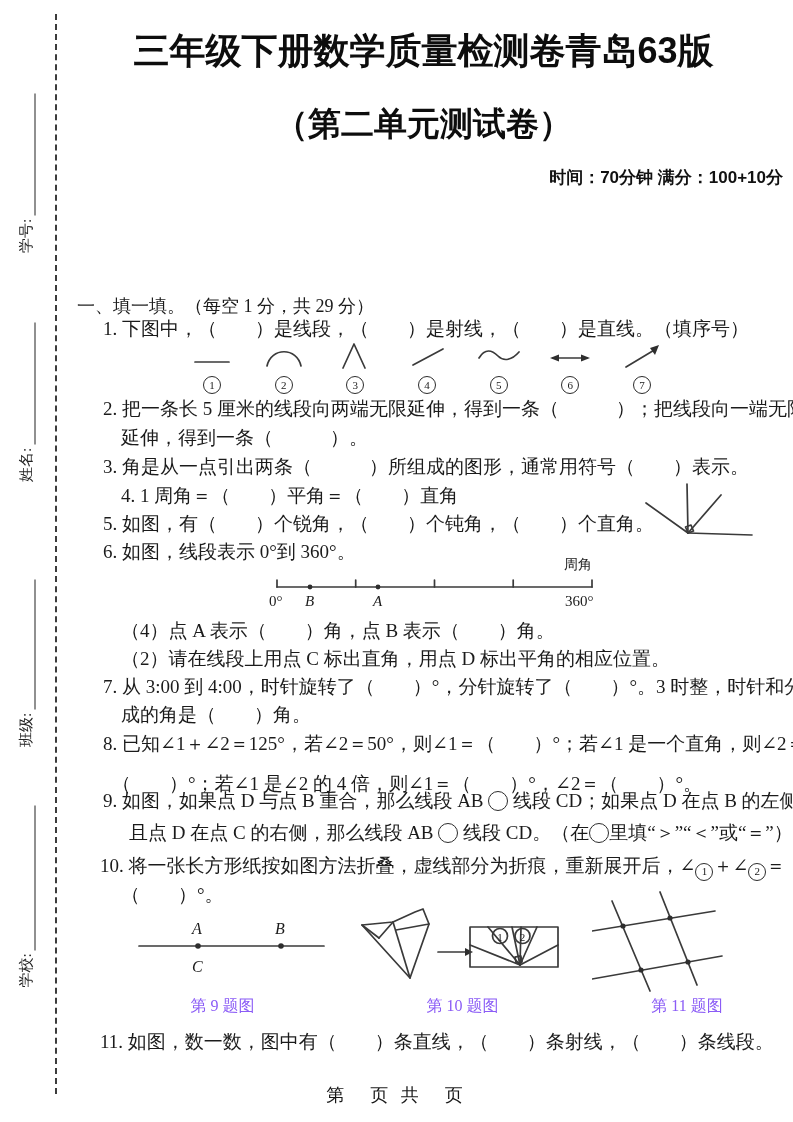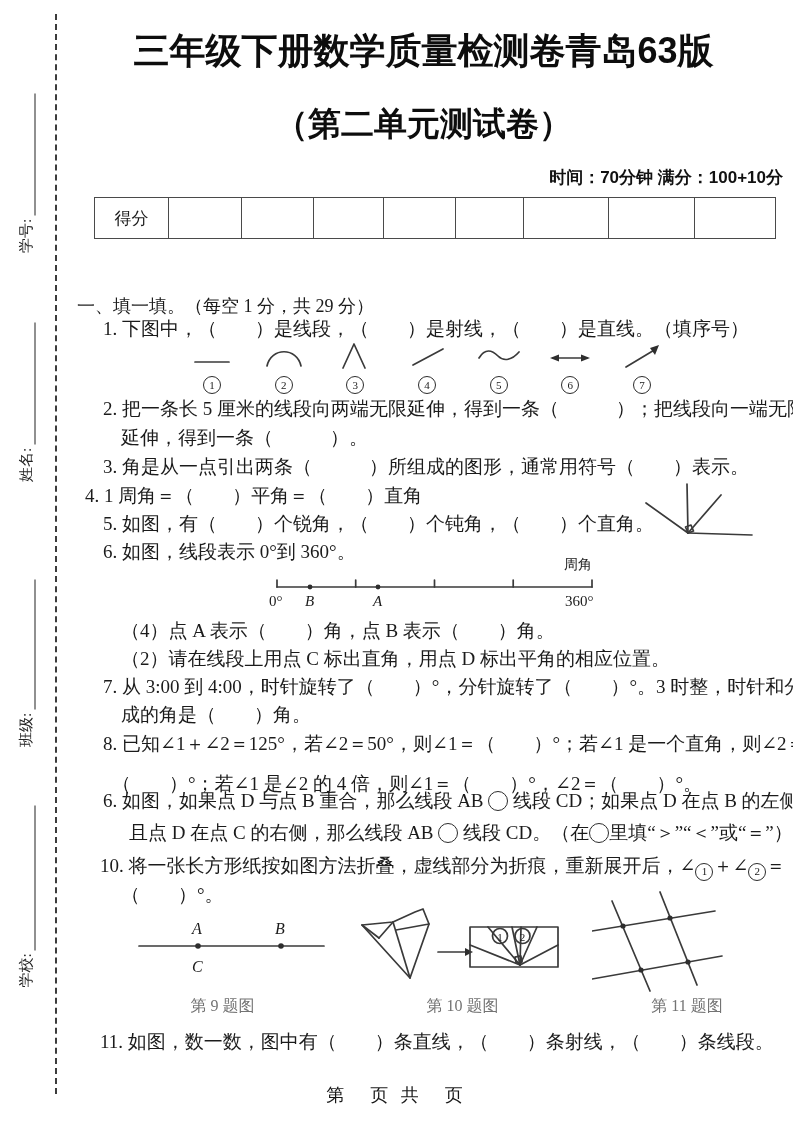--- a/index.html
+++ b/index.html
@@ -43,21 +43,21 @@
   }
   
   .fig-strip{position:absolute;left:188px;top:341px;width:478px;display:flex;justify-content:space-between;}
   .fig-item{display:flex;flex-direction:column;align-items:center;gap:5px;}
   svg.lineart{display:block;}
   svg.lineart line, svg.lineart path, svg.lineart polyline, svg.lineart polygon.open, svg.lineart rect, svg.lineart circle.open{
     stroke:#3a3a3a;stroke-width:1.7;fill:none;stroke-linecap:round;stroke-linejoin:round;
   }
   svg.lineart .fill{fill:#2e2e2e;stroke:none;}
   svg.lineart text{fill:#1b1b1b;}
-  .caption{position:absolute;font-size:16px;text-align:center;color:#737373;}
+  .caption{position:absolute;font-size:16px;text-align:center;color:#8b5cf6;}
   .footer{position:absolute;left:30px;right:30px;top:1083px;text-align:center;font-size:18px;letter-spacing:4px;color:#161616;}
 </style>
 </head>
 <body>
 
 <div class="fold-line"></div>
 
 <div class="side-field" style="left:-69px;top:164px;width:190px;">
   <span>学号:</span>
   <span class="write-line" style="width:122px;"></span>
@@ -85,31 +85,20 @@
       <col style="width:73px">
       <col style="width:72px">
       <col style="width:70px">
     <col style="width:72px">
       <col style="width:68px">
       <col style="width:85px">
       <col style="width:86px">
       <col style="width:81px">
   </colgroup>
   <tbody>
-  <tr class="r2">
-    <td>得分</td>
-    <td></td>
-    <td></td>
-    <td></td>
-    <td></td>
-    <td></td>
-    <td></td>
-    <td></td>
-    <td></td>
-  </tr>
 </tbody>
   </table>
 
 <div class="qline heading" style="left:77px;top:294px;">一、填一填。（每空 1 分，共 29 分）</div>
 
 <div class="qline" style="left:103px;top:317px;">1. 下图中，（　　）是线段，（　　）是射线，（　　）是直线。（填序号）</div>
 
 <div class="fig-strip">
   <div class="fig-item">
     <svg class="lineart" width="48" height="30">
@@ -156,21 +145,21 @@
     </svg>
     <span class="cnum">7</span>
   </div>
 </div>
 
 <div class="qline" style="left:103px;top:397px;">2. 把一条长 5 厘米的线段向两端无限延伸，得到一条（　　　）；把线段向一端无限</div>
 <div class="qline" style="left:121px;top:426px;">延伸，得到一条（　　　）。</div>
 
 <div class="qline" style="left:103px;top:455px;">3. 角是从一点引出两条（　　　）所组成的图形，通常用符号（　　）表示。</div>
 
-<div class="qline" style="left:85px;top:484px;">4. 1 周角＝（　　）平角＝（　　）直角</div>
+<div class="qline" style="left:121px;top:484px;">4. 1 周角＝（　　）平角＝（　　）直角</div>
 
 <div class="qline" style="left:103px;top:512px;">5. 如图，有（　　）个锐角，（　　）个钝角，（　　）个直角。</div>
 <svg class="lineart abs" style="left:638px;top:476px;" width="125" height="70">
   <line x1="50" y1="57" x2="8" y2="27"></line>
   <line x1="50" y1="57" x2="49" y2="8"></line>
   <line x1="50" y1="57" x2="83" y2="19"></line>
   <line x1="50" y1="57" x2="114" y2="59"></line>
   <path d="M50 57 l-2.5 -6 l5.5 -2 l2.5 6 z"></path>
 </svg>
 
@@ -192,21 +181,21 @@
 </svg>
 <div class="qline" style="left:121px;top:619px;">（4）点 A 表示（　　）角，点 B 表示（　　）角。</div>
 <div class="qline" style="left:121px;top:647px;">（2）请在线段上用点 C 标出直角，用点 D 标出平角的相应位置。</div>
 
 <div class="qline" style="left:103px;top:675px;">7. 从 3:00 到 4:00，时针旋转了（　　）°，分针旋转了（　　）°。3 时整，时针和分针所</div>
 <div class="qline" style="left:121px;top:703px;">成的角是（　　）角。</div>
 
 <div class="qline" style="left:103px;top:732px;">8. 已知∠1＋∠2＝125°，若∠2＝50°，则∠1＝（　　）°；若∠1 是一个直角，则∠2＝</div>
 <div class="qline" style="left:112px;top:760px;margin-top:12px;">（　　）°；若∠1 是∠2 的 4 倍，则∠1＝（　　）°，∠2＝（　　）°。</div>
 
-<div class="qline" style="left:103px;top:789px;"><span>6. 如图，如果点 D 与点 B 重合，那么线段 AB </span><span class="cmp-circle"></span><span> 线段 CD；如果点 D 在点 B 的左侧</span></div>
+<div class="qline" style="left:103px;top:789px;"><span>9. 如图，如果点 D 与点 B 重合，那么线段 AB </span><span class="cmp-circle"></span><span> 线段 CD；如果点 D 在点 B 的左侧</span></div>
 <div class="qline" style="left:121px;top:821px;margin-left:8px;"><span>且点 D 在点 C 的右侧，那么线段 AB </span><span class="cmp-circle"></span><span> 线段 CD。（在</span><span class="cmp-circle"></span><span>里填“＞”“＜”或“＝”）</span></div>
 
 <div class="qline" style="left:100px;top:854px;"><span>10. 将一张长方形纸按如图方法折叠，虚线部分为折痕，重新展开后，∠</span><span class="cnum">1</span><span>＋∠</span><span class="cnum">2</span><span>＝</span></div>
 <div class="qline" style="left:121px;top:883px;">（　　）°。</div>
 
 <svg class="lineart abs" style="left:115px;top:910px;" width="215" height="80">
   <line x1="24" y1="36" x2="209" y2="36"></line>
   <circle class="fill" cx="83" cy="36" r="2.8"></circle>
   <circle class="fill" cx="166" cy="36" r="2.8"></circle>
   <text x="77" y="24" font-size="16" font-style="italic">A</text>

